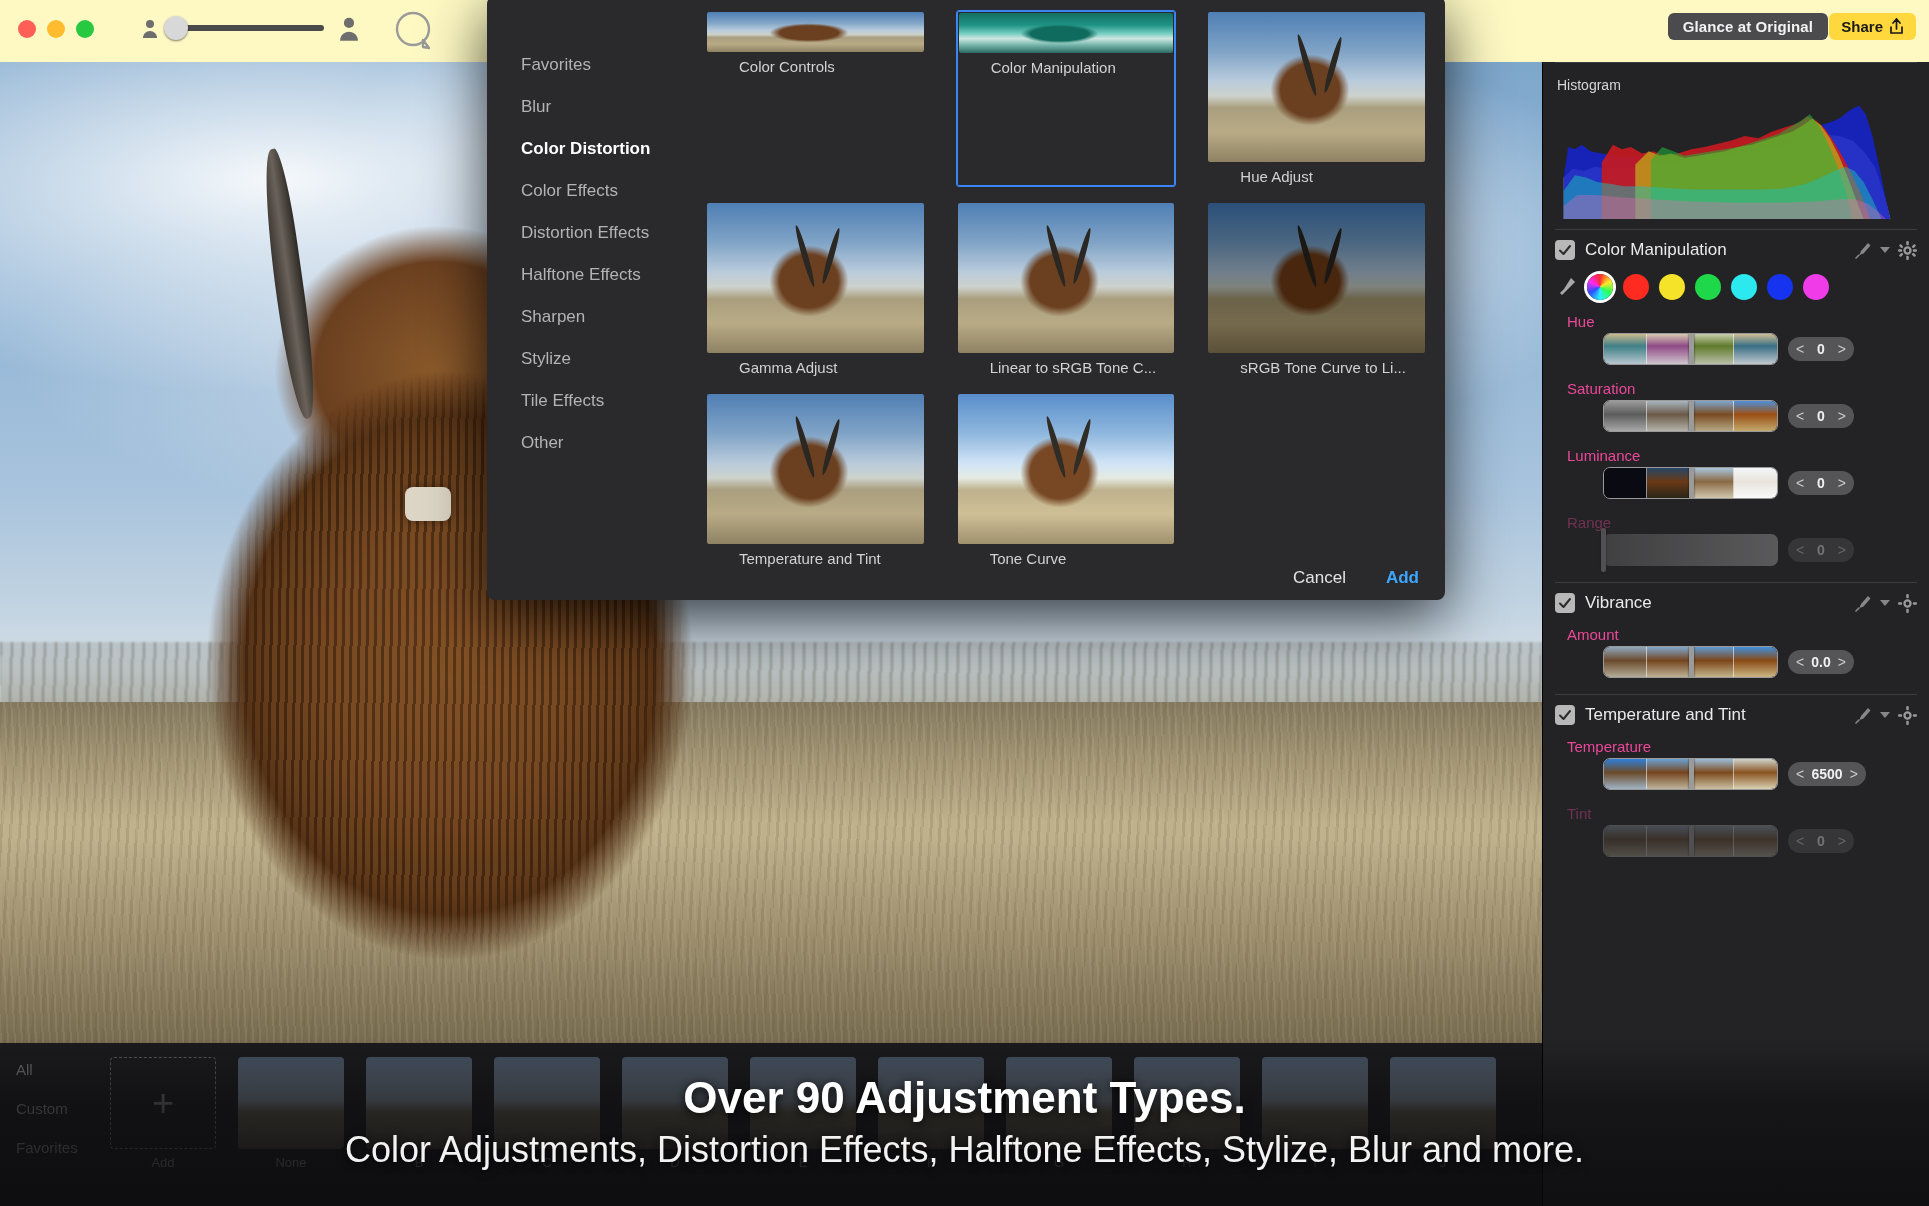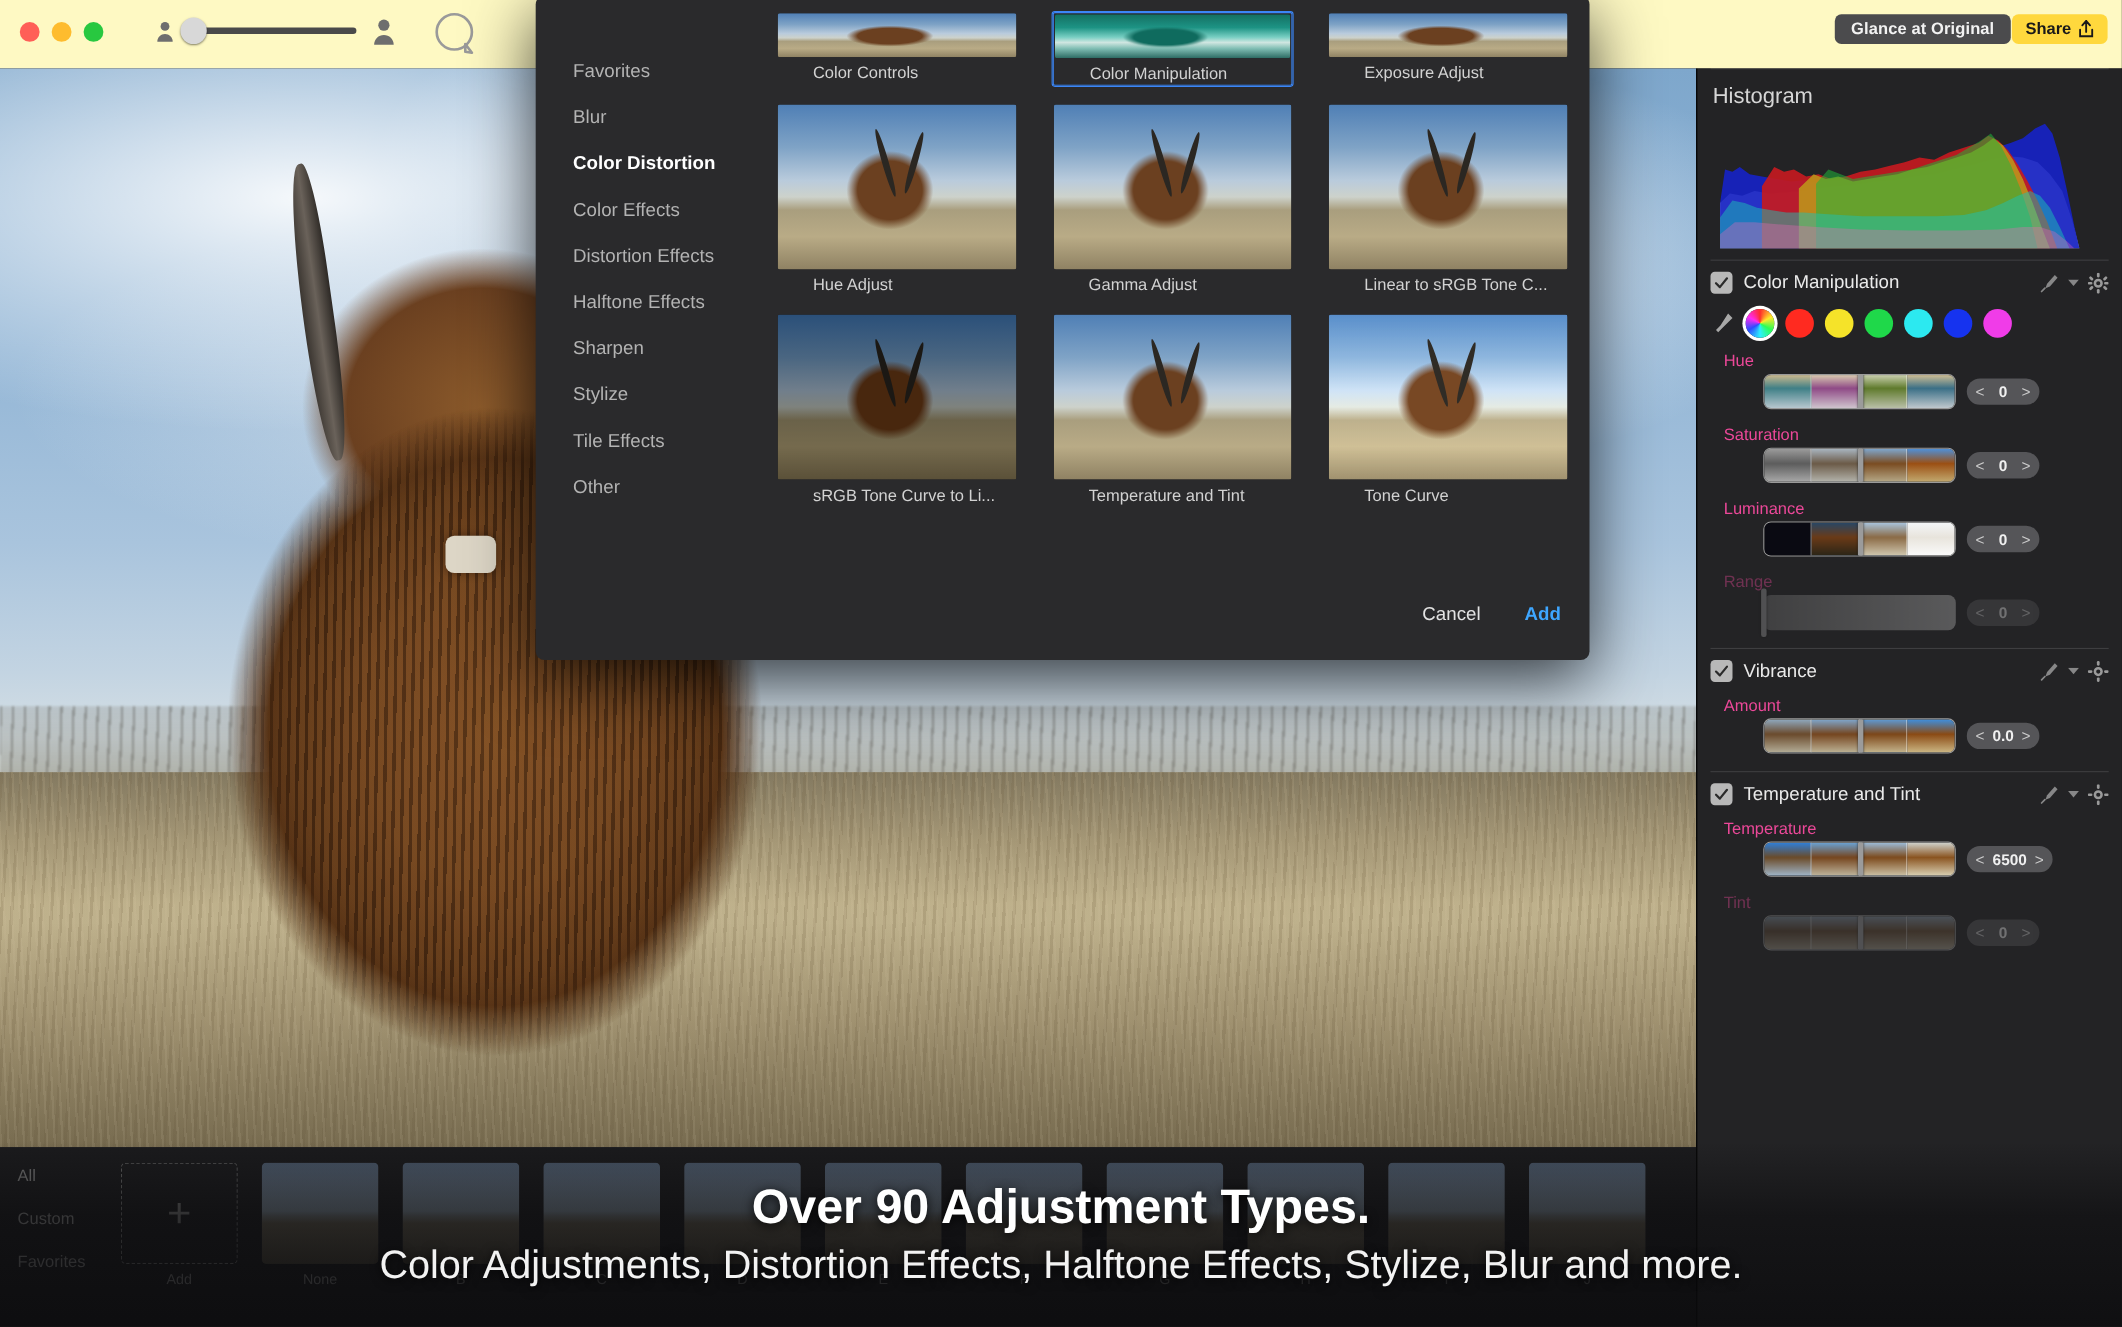--- a/index.html
+++ b/index.html
@@ -66,21 +66,21 @@
   .horn.r { left:372px; top:30px; transform:rotate(16deg) skewX(6deg); height:210px; }
   .muzzle { position:absolute; left:255px; top:330px; width:46px; height:34px; background:#ddd6c6;
       border-radius:8px; box-shadow:0 0 9px rgba(0,0,0,.4); }
 
   
   .inspector { position:absolute; right:0; top:62px; width:387px; height:1144px; background:#232325;
       border-left:1px solid #000; overflow:hidden; }
   .add-adj { height:46px; display:flex; align-items:center; justify-content:center; gap:8px;
       color:#ffd83d; font-size:18px; font-weight:700; }
   .hr { height:1px; background:#3e3e40; margin:0 12px; }
-  .sec-title { padding:14px 14px 0 14px; color:#d6d6d6; font-size:20px; }
+  .sec-title { padding:14px 14px 0 14px; color:#d6d6d6; font-size:14px; }
 
   .histwrap { position:relative; height:120px; margin:6px 14px 10px 14px; }
   .histwrap svg { display:block; width:100%; height:100%; }
 
   .panel-head { display:flex; align-items:center; gap:10px; padding:10px 12px 4px 12px; }
   .chk { width:20px; height:20px; border-radius:4px; background:#b8b8b8; display:flex;
       align-items:center; justify-content:center; flex:0 0 auto; }
   .chk svg { display:block; }
   .panel-name { color:#eaeaea; font-size:17px; flex:1; }
   .panel-head .tools { display:flex; align-items:center; gap:8px; opacity:.75; }
@@ -145,21 +145,21 @@
         radial-gradient(ellipse 26% 34% at 47% 52%, #0f6b5e 0 52%, rgba(16,110,94,0) 70%),
         linear-gradient(#146f62 0%, #1d9384 30%, #79cfc3 52%, #cfe6e1 64%, #7fbdb3 78%, #2b6a62 100%); }
   .cimg.dark { filter:brightness(.62) saturate(1.25); }
   .cimg.bright { filter:brightness(1.12); }
   .cimg .horn2 { position:absolute; left:44%; top:14%; width:6px; height:64px; background:#2b2722;
       border-radius:50%; transform:rotate(-16deg); }
   .cimg .horn3 { position:absolute; left:56%; top:16%; width:6px; height:58px; background:#2b2722;
       border-radius:50%; transform:rotate(16deg); }
   .clabel { color:#d2d2d2; font-size:15px; margin-top:6px; white-space:nowrap; overflow:hidden;
       text-overflow:ellipsis;margin-left:32px; }
-  .dlg-actions { position:absolute; right:26px; bottom:31px; display:flex; align-items:center; gap:40px; }
+  .dlg-actions { position:absolute; right:26px; bottom:12px; display:flex; align-items:center; gap:40px; }
   .dlg-cancel { color:#e3e3e3; font-size:17px; }
   .dlg-add { color:#3ea6ff; font-size:17px; font-weight:600; }
 
   
   .caption { position:absolute; left:0; right:0; bottom:0; height:168px; z-index:30;
       display:flex; flex-direction:column; align-items:center; justify-content:center; gap:6px;
       background:linear-gradient(rgba(10,10,12,0), rgba(10,10,12,.55) 40%, rgba(10,10,12,.78)); }
   .cap1 { color:#fff; font-size:44px; font-weight:700; text-shadow:0 2px 10px rgba(0,0,0,.9); }
   .cap2 { color:#f2f2f2; font-size:36px; font-weight:400; text-shadow:0 2px 10px rgba(0,0,0,.9); }
 </style>
@@ -562,26 +562,20 @@
               <div class="cimg"></div>
             </div>
           <div class="clabel">Color Controls</div>
         </div>
         <div class="card sel">
           <div class="cthumb clip">
               <div class="cimg teal"></div>
             </div>
           <div class="clabel">Color Manipulation</div>
         </div>
-        <div class="card">
-          <div class="cthumb clip">
-              <div class="cimg"></div>
-            </div>
-          <div class="clabel">Exposure Adjust</div>
-        </div>
 
         <div class="card">
           <div class="cthumb">
             <div class="cimg">
                 <div class="horn2"></div>
                 <div class="horn3"></div>
               </div>
           </div>
           <div class="clabel">Hue Adjust</div>
         </div>

